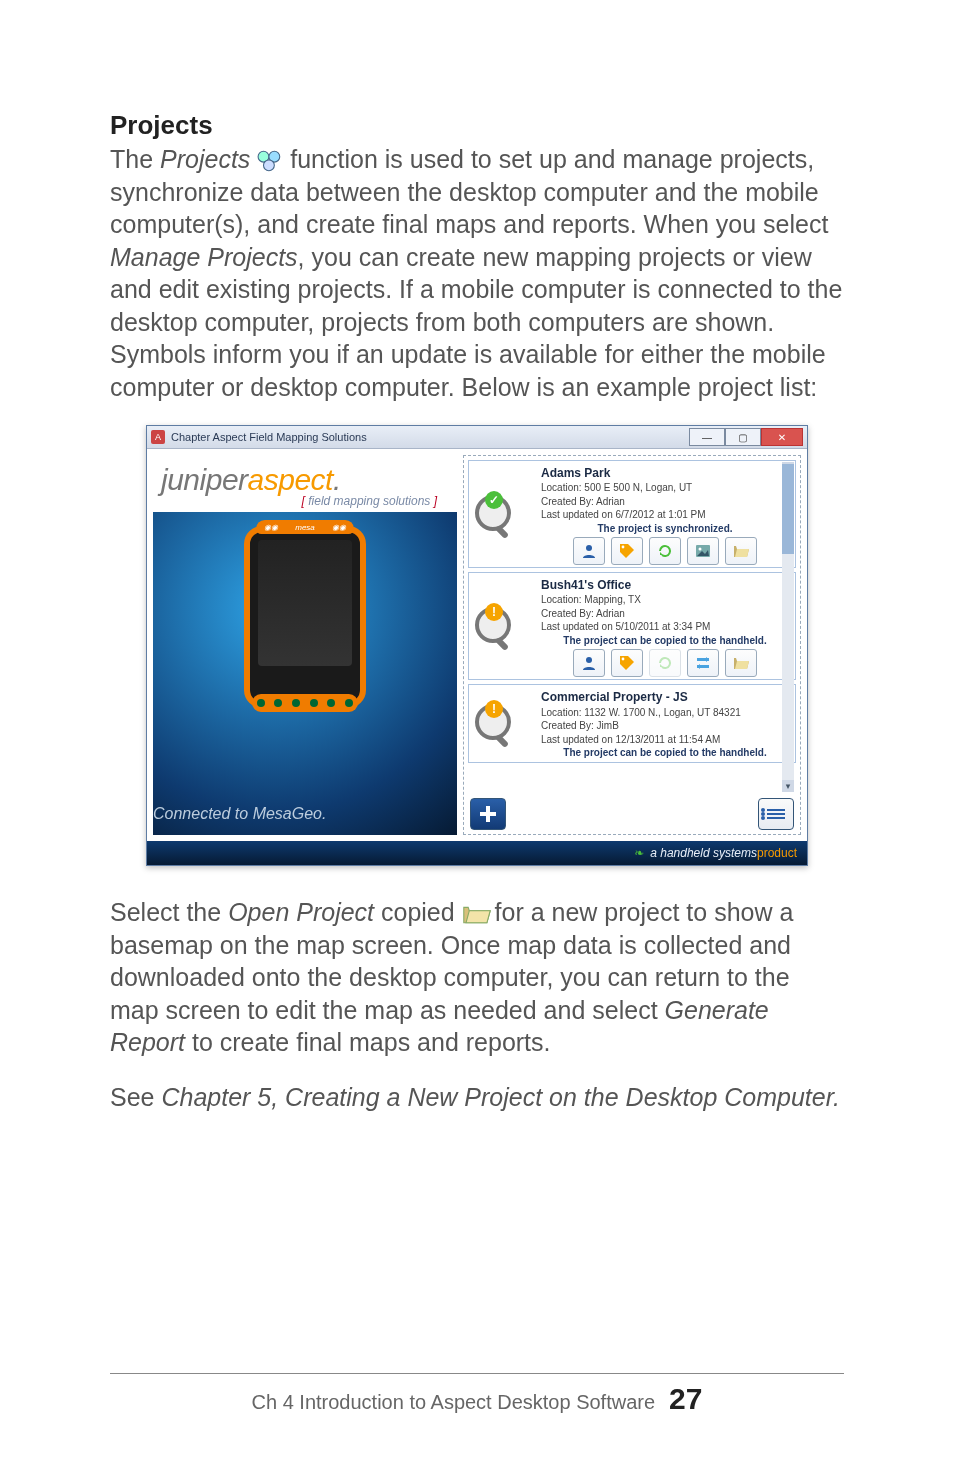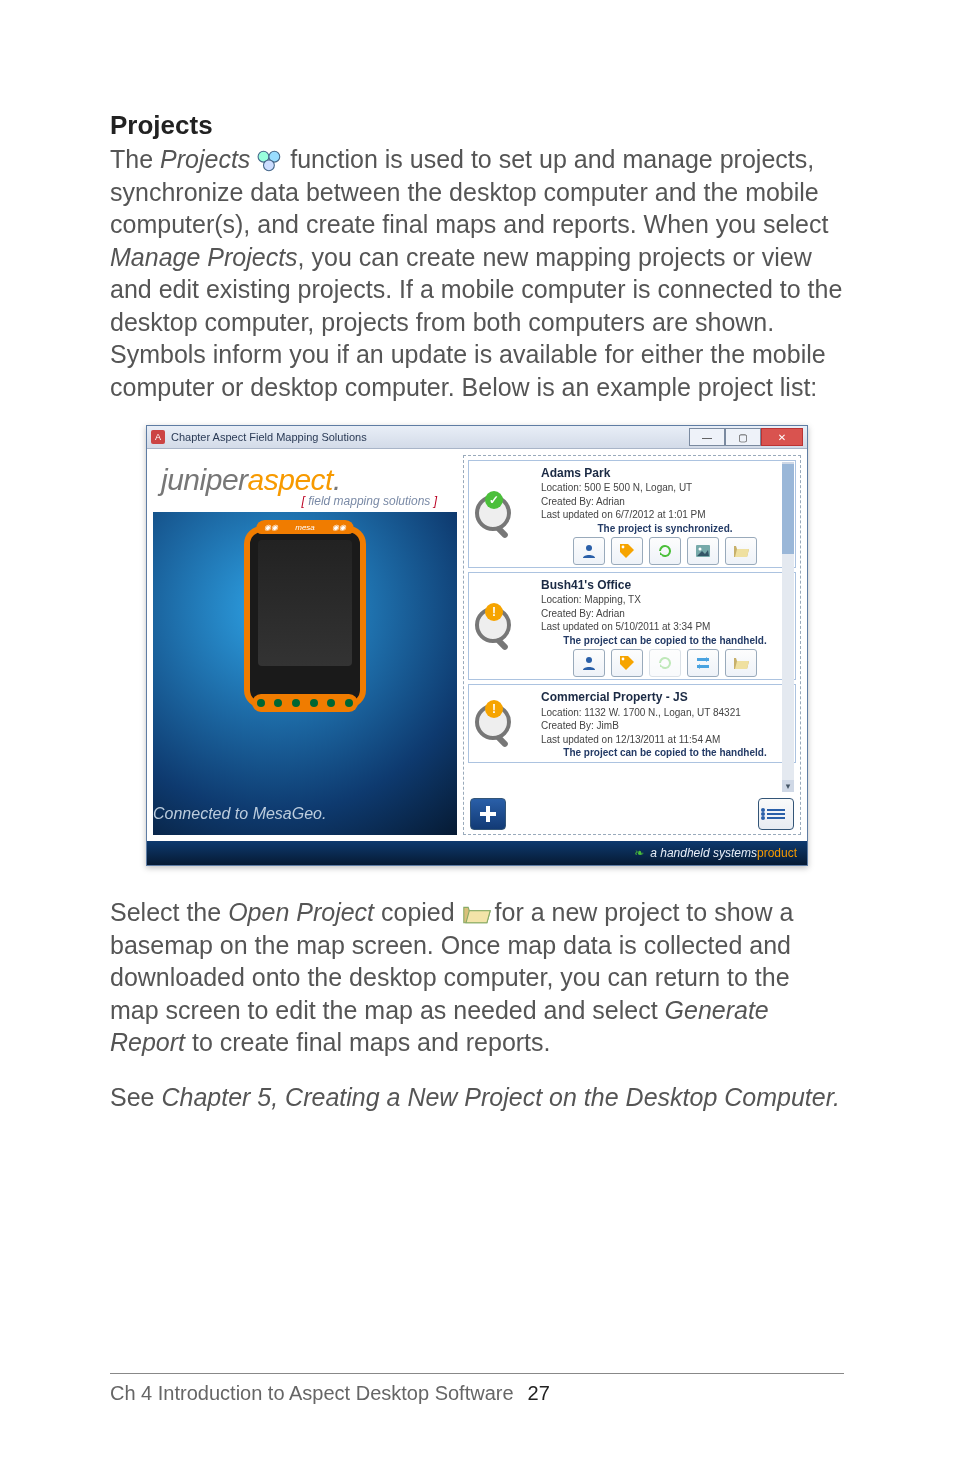--- a/index.html
+++ b/index.html
@@ -176,22 +176,22 @@
   .scrollbar{
     position:absolute;right:2px;top:2px;bottom:2px;width:12px;background:#e4e9f0;
   }
   .scrollbar .thumb{position:absolute;left:0;right:0;top:2px;height:90px;background:#9ab7d8;}
   .scrollbar .btn{position:absolute;left:0;right:0;height:12px;background:#cfd8e6;color:#456;font-size:9px;display:flex;align-items:center;justify-content:center;}
   .scrollbar .btn.up{top:0;} .scrollbar .btn.down{bottom:0;}
   .proj-list-wrap{position:relative;flex:1;}
 
   
   .page-rule{border:none;border-top:1px solid #888;margin:260px 0 8px 0;}
-  .page-foot{display:flex;justify-content:flex-start;align-items:baseline;gap:14px;font-size:20px;color:#666;}
-  .page-foot .pn{font-weight:normal;font-size:20px;color:#222;}
+  .page-foot{display:flex;justify-content:center;align-items:baseline;gap:14px;font-size:20px;color:#666;}
+  .page-foot .pn{font-weight:bold;font-size:30px;color:#222;}
 </style>
 </head>
 <body>
 
 <div class="page">
   <div class="heading">Projects</div>
 
   <div class="body-text">
     <span>The </span><em>Projects </em><span class="inline-icon projects-icon">
       <svg viewBox="0 0 24 20" width="26" height="22">

